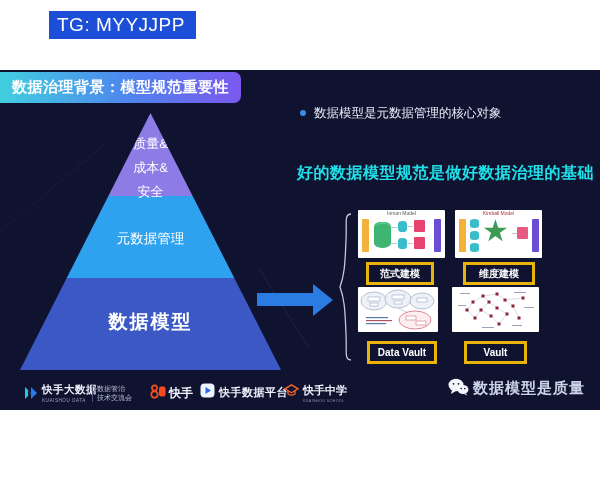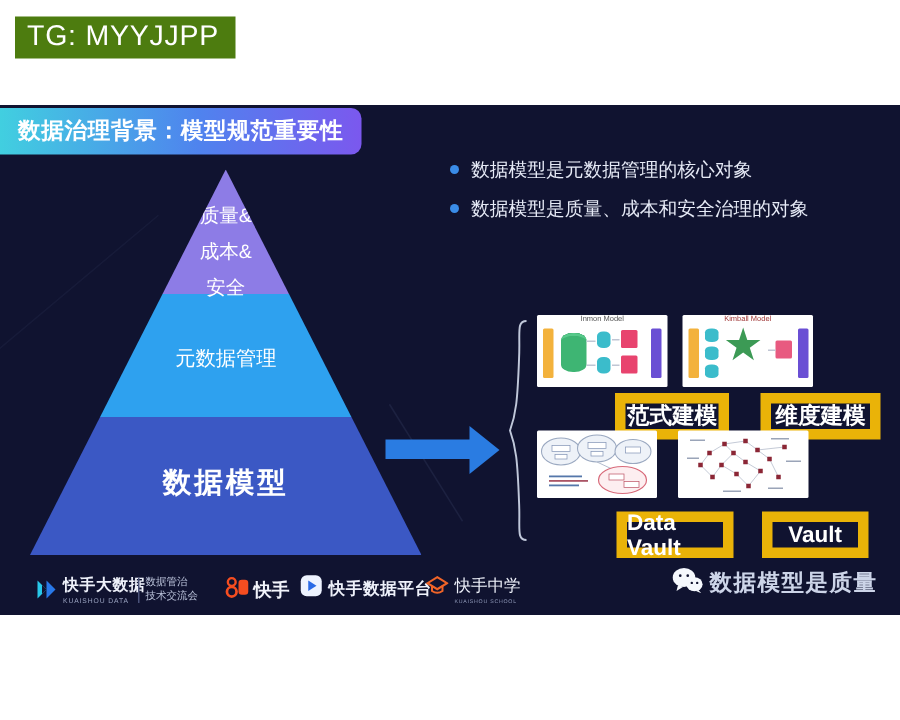--- a/index.html
+++ b/index.html
@@ -1,20 +1,20 @@
 <!DOCTYPE html>
 <html><head>
 <meta charset="utf-8">
 <style>
   html,body{margin:0;padding:0;background:#ffffff;}
   #page{position:relative;width:600px;height:480px;background:#ffffff;overflow:hidden;
         font-family:"Liberation Sans","DejaVu Sans",sans-serif;}
 
   
-  .gray-box{position:absolute;background:#4d7c0f;color:#ffffff;display:flex;align-items:center;}
+  .gray-box{position:absolute;background:#1d4ed8;color:#ffffff;display:flex;align-items:center;margin-left:39px;}
   #top-tag{left:10px;top:11px;width:139px;height:28px;font-size:19px;padding-left:8px;letter-spacing:.5px;}
   #bottom-url{left:430px;top:442px;width:161px;height:34px;font-size:19px;justify-content:center;}
 
   
   #slide{position:absolute;left:0;top:70px;width:600px;height:340px;background:#101330;overflow:hidden;}
   .deco{position:absolute;background:rgba(160,175,230,.09);height:1px;}
   #deco1{left:238px;top:238px;width:92px;transform:rotate(58deg);}
   #deco2{left:-18px;top:118px;width:140px;transform:rotate(-40deg);background:rgba(160,175,230,.05);}
 
   #banner{position:absolute;left:0;top:2px;width:241px;height:31px;border-radius:0 7px 7px 0;
@@ -60,42 +60,42 @@
   .bar.orange{background:#f3b23c;left:4px;}
   .bar.purple{background:#6a4fd4;left:76px;}
   #thumb-kimball .bar.purple{left:77px;}
   .cyl{position:absolute;background:#3bbccb;border-radius:45%/28%;}
   #db-cyl{position:absolute;left:16px;top:12px;width:17px;height:26px;background:#3eb573;
           border-radius:8px/5px;box-shadow:inset 0 5px 0 -3px #57c98a,inset 0 12px 0 -10px #2f9a5f,inset 0 20px 0 -18px #2f9a5f;}
   .pinkbox{position:absolute;width:11px;height:12px;background:#e8436e;border-radius:1px;}
   #star{position:absolute;left:27px;top:2px;font-size:30px;line-height:38px;color:#3c9a55;}
   .mini-line{position:absolute;height:1px;background:#c0c6d4;}
 
-  .model-label{position:absolute;border:7px solid #eab308;color:#ffffff;font-size:15px;font-weight:bold;
-               display:flex;align-items:center;justify-content:center;background:transparent;margin-left:44px;}
+  .model-label{position:absolute;border:3px solid #eab308;color:#ffffff;font-size:10px;font-weight:bold;
+               display:flex;align-items:center;justify-content:center;background:transparent;}
   #label-inmon{left:366px;top:192px;width:62px;height:17px;}
   #label-kimball{left:463px;top:192px;width:66px;height:17px;}
   #label-dv{left:367px;top:271px;width:64px;height:17px;}
   #label-anchor{left:464px;top:271px;width:57px;height:17px;}
 
   
   .flogo{position:absolute;}
   #kd-logo{left:23px;top:315px;}
   #kd-text{position:absolute;left:42px;top:313px;}
   #kd-name{font-size:10.5px;font-weight:bold;color:#eef1fa;letter-spacing:.5px;}
   #kd-sub{font-size:4.5px;color:#9aa3c0;letter-spacing:.6px;margin-top:1px;}
   #fdivider{position:absolute;left:92px;top:315px;width:1px;height:17px;background:#4a537a;}
   #gov-text{position:absolute;left:97px;top:314px;font-size:7px;line-height:9px;color:#b9c1d8;}
   #ks-logo{left:150px;top:314px;}
   #ks-name{position:absolute;left:169px;top:315px;font-size:12px;font-weight:bold;color:#f2f4fb;}
   #dp-logo{left:200px;top:313px;}
   #dp-name{position:absolute;left:219px;top:315px;font-size:11px;font-weight:bold;color:#eef1fa;letter-spacing:.5px;}
   #sch-logo{left:284px;top:314px;}
   #sch-text{position:absolute;left:303px;top:313px;}
-  #sch-name{font-size:11px;font-weight:normal;color:#eef1fa;}
+  #sch-name{font-size:11px;font-weight:bold;color:#eef1fa;}
   #sch-sub{font-size:3.5px;color:#8f98b8;letter-spacing:.5px;margin-top:1px;}
   #wechat-icon{left:448px;top:308px;}
   #wechat-name{position:absolute;left:473px;top:309px;font-size:15px;color:#ccd4e8;letter-spacing:1px;font-weight:bold;}
 </style>
 </head>
 <body>
 
 <div id="page">
 
   <div id="top-tag" class="gray-box">TG: MYYJJPP</div>
@@ -120,24 +120,21 @@
 
     <div id="banner">数据治理背景：模型规范重要性</div>
 
     <div id="arrow-shaft"></div>
     <div id="arrow-head"></div>
 
     <div id="bullet1" class="bullet">
       <span class="dot"></span>
       <span>数据模型是元数据管理的核心对象</span>
     </div>
-    <div id="bullet2" class="bullet">
-      <span class="dot"></span>
-      <span>数据模型是质量、成本和安全治理的对象</span>
-    </div>
+    <div id="highlight">好的数据模型规范是做好数据治理的基础</div>
 
     <svg id="brace" width="14" height="150" viewBox="0 0 14 150">
       <path d="M13,2 C6,2 9,10 8,28 C7,55 6,64 2,75 C6,86 7,95 8,122 C9,140 6,148 13,148" fill="none" stroke="#c0c8da" stroke-width="1.3"></path>
     </svg>
 
     <div id="thumb-inmon" class="thumb">
       <div class="thumb-title">Inmon Model</div>
       <div class="bar orange"></div>
       <div id="db-cyl"></div>
       <div class="cyl" style="left:40px;top:11px;width:9px;height:11px;"></div>

